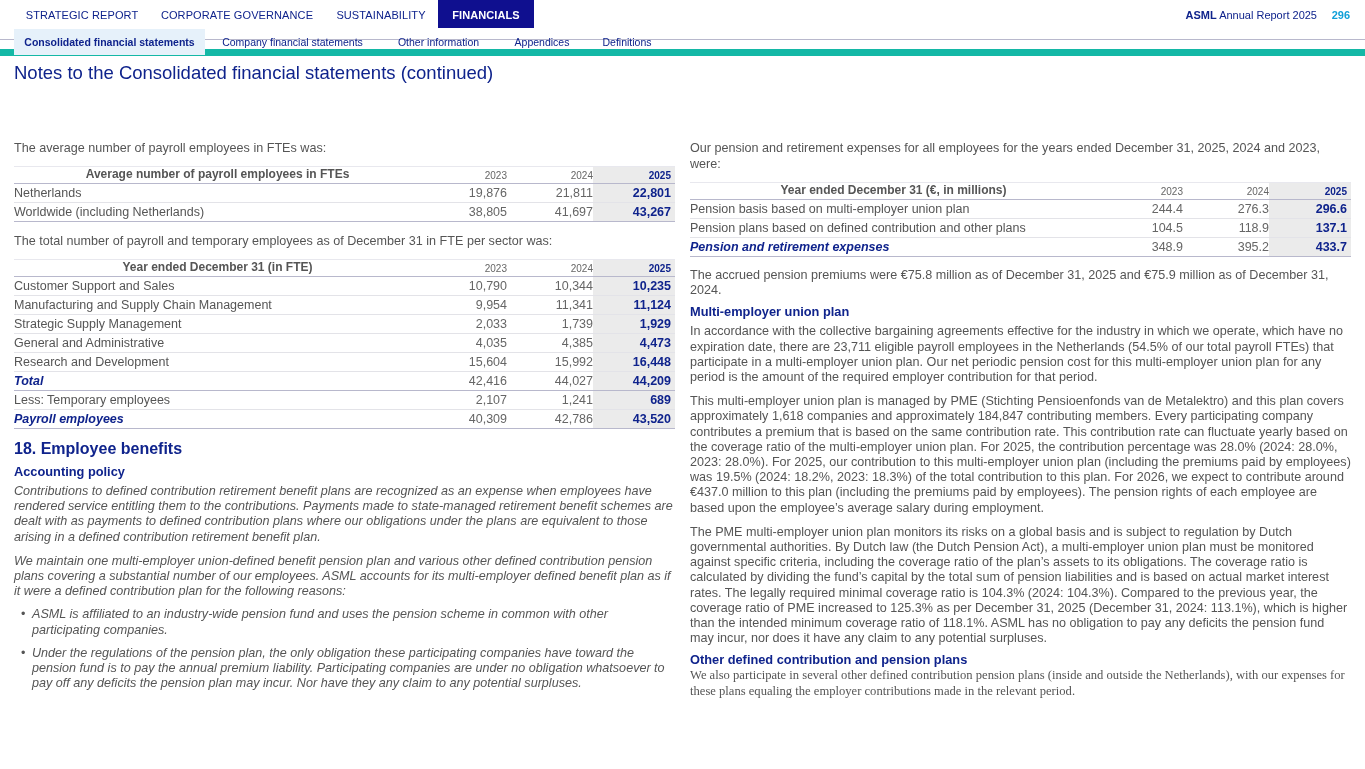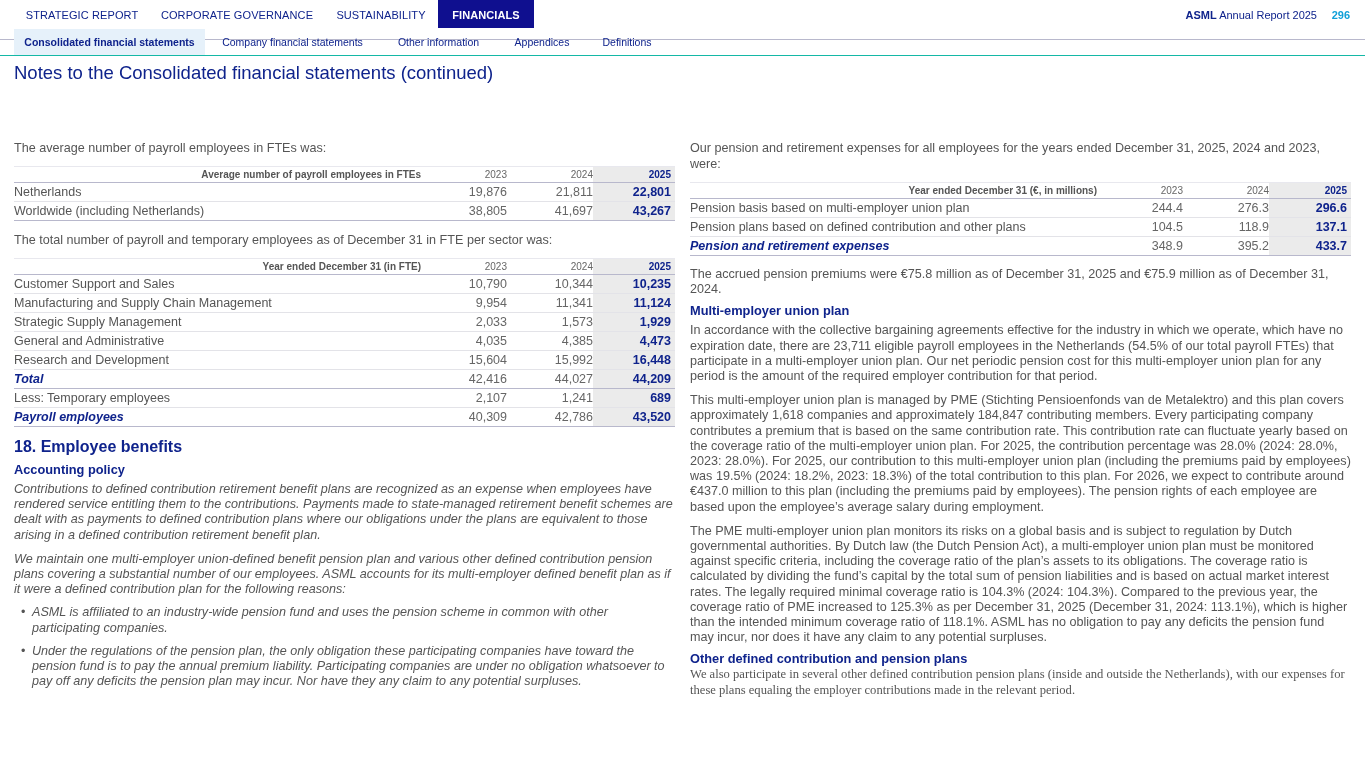--- a/index.html
+++ b/index.html
@@ -8,34 +8,34 @@
 
     
     .topnav { position: absolute; left: 0; top: 0; width: 1365px; height: 40px; border-bottom: 1px solid #b8b8cc; }
     .topnav .tab { position: absolute; top: 0; height: 28px; line-height: 30px; font-size: 11px; color: #0f238c; letter-spacing: 0.1px; text-align: center; cursor: pointer; }
     .topnav .tab.active { background: #0f0f8f; color: #ffffff; font-weight: bold; }
     .topnav .brand { position: absolute; right: 48px; top: 0; height: 28px; line-height: 31px; font-size: 11px; color: #0f238c; }
     .topnav .brand b { font-weight: bold; }
     .topnav .pageno { position: absolute; right: 15px; top: 0; height: 28px; line-height: 31px; font-size: 11px; color: #10a0d8; font-weight: bold; }
 
     
-    .subnav { position: absolute; left: 0; top: 29px; width: 1365px; height: 27px; border-bottom: 1px solid #14b8a6; }
+    .subnav { position: absolute; left: 0; top: 29px; width: 1365px; height: 27px; border-bottom: 7px solid #14b8a6; }
     .subnav .sub { position: absolute; top: 0; height: 26px; line-height: 27px; font-size: 10.5px; color: #0f238c; text-align: center; cursor: pointer; }
     .subnav .sub.active { background: #e6f1fa; font-weight: bold; }
 
     .page-title { position: absolute; left: 14px; top: 62px; font-size: 18.5px; color: #0f238c; font-weight: normal; }
 
     .col { position: absolute; top: 140px; }
     .col-left { left: 14px; width: 661px; }
     .col-right { left: 690px; width: 661px; }
 
     .intro { font-size: 12.6px; color: #555; line-height: 16px; }
 
     table.fin { width: 100%; border-collapse: collapse; margin-top: 10px; }
-    table.fin th { font-size: 10px; font-weight: bold; color: #555; text-align: right; height: 16px; border-top: 1px solid #e8e8ee; border-bottom: 1px solid #b8b8cc; padding: 0; vertical-align: bottom; padding-bottom: 2px; }
+    table.fin th { font-size: 12px; font-weight: bold; color: #555; text-align: center; height: 16px; border-top: 1px solid #e8e8ee; border-bottom: 1px solid #b8b8cc; padding: 0; vertical-align: bottom; padding-bottom: 2px; }
     table.fin th.num { text-align: right; font-weight: normal; font-size: 10px; color: #666; }
     table.fin th.cur { background: #ebebeb; color: #0f238c; font-weight: bold; padding-right: 4px; }
     table.fin td { font-size: 12.5px; color: #555; height: 19px; border-bottom: 1px solid #e3e3e8; padding: 0; }
     table.fin td.num { text-align: right; color: #666; }
     table.fin td.cur { background: #ebebeb; color: #0f238c; font-weight: bold; padding-right: 4px; }
     table.fin tr.bold td.label { color: #0f238c; font-weight: bold; font-style: italic; }
     table.fin tr.last td { border-bottom: 1px solid #b8b8cc; margin-left: 12px; }
     table.fin tr.bold td { border-bottom: 1px solid #b8b8cc; }
     .c2023 { width: 86px; margin-top: 8px; }
     .c2024 { width: 86px; }
@@ -118,21 +118,21 @@
       </tr>
       <tr>
         <td class="label">Manufacturing and Supply Chain Management</td>
         <td class="num">9,954</td>
         <td class="num">11,341</td>
         <td class="num cur">11,124</td>
       </tr>
       <tr>
         <td class="label">Strategic Supply Management</td>
         <td class="num">2,033</td>
-        <td class="num">1,573</td>
+        <td class="num">1,739</td>
         <td class="num cur">1,929</td>
       </tr>
       <tr>
         <td class="label">General and Administrative</td>
         <td class="num">4,035</td>
         <td class="num">4,385</td>
         <td class="num cur">4,473</td>
       </tr>
       <tr>
         <td class="label">Research and Development</td>

